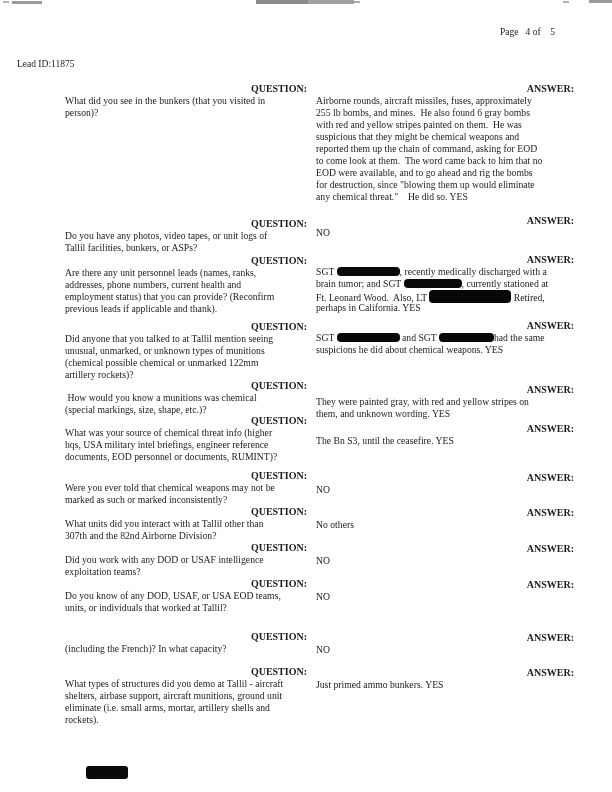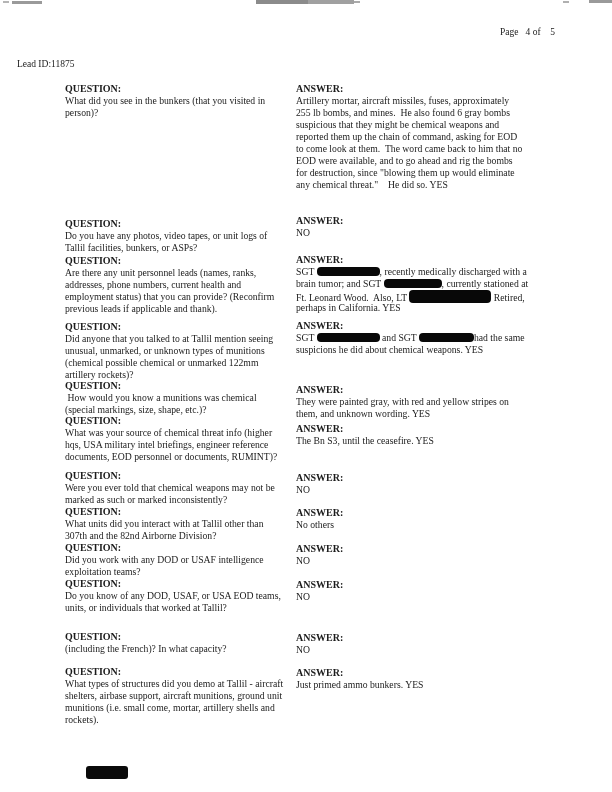--- a/index.html
+++ b/index.html
@@ -4,22 +4,22 @@
 <style>
   html,body{margin:0;padding:0;background:#ffffff;}
   .page{
     position:relative;width:612px;height:792px;background:#ffffff;
     font-family:"Liberation Serif", serif;color:#1b1b1b;overflow:hidden;
     margin:0 auto;
   }
   .hdr{position:absolute;font-size:9.5px;white-space:pre;}
   .block{position:absolute;font-size:9.7px;line-height:12px;}
   .q-col{left:65px;width:242px;}
-  .a-col{left:296px;width:258px;}
-  .lbl{font-weight:bold;font-size:10px;}
+  .a-col{left:316px;width:258px;}
+  .lbl{font-weight:bold;font-size:10px;text-align:right;}
   .line{white-space:pre;height:12px;}
   .bar{
     display:inline-block;background:#080808;border-radius:4px;
     height:9px;vertical-align:-1px;
   }
   .mark{position:absolute;}
   .redbox{position:absolute;background:#0a0a0a;border-radius:3px;}
 </style>
 </head>
 <body>
@@ -38,22 +38,23 @@
       <div class="mark" style="left: 589px; top: 0px; width: 23px; height: 3px; background: rgb(154, 154, 154);"></div>
     </div>
   <div id="qa-layer">
       <div class="block q-col" style="top: 83px;">
         <div class="lbl line">QUESTION:</div>
         <div class="line">What did you see in the bunkers (that you visited in</div>
         <div class="line">person)?</div>
       </div>
       <div class="block a-col" style="top: 83px;">
         <div class="lbl line">ANSWER:</div>
-        <div class="line">Artillery mortar, aircraft missiles, fuses, approximately</div>
+        <div class="line">Airborne rounds, aircraft missiles, fuses, approximately</div>
         <div class="line">255 lb bombs, and mines.  He also found 6 gray bombs</div>
+        <div class="line">with red and yellow stripes painted on them.  He was</div>
         <div class="line">suspicious that they might be chemical weapons and</div>
         <div class="line">reported them up the chain of command, asking for EOD</div>
         <div class="line">to come look at them.  The word came back to him that no</div>
         <div class="line">EOD were available, and to go ahead and rig the bombs</div>
         <div class="line">for destruction, since "blowing them up would eliminate</div>
         <div class="line">any chemical threat."    He did so. YES</div>
       </div>
       <div class="block q-col" style="top: 218px;">
         <div class="lbl line">QUESTION:</div>
         <div class="line">Do you have any photos, video tapes, or unit logs of</div>
@@ -150,21 +151,21 @@
         <div class="line">(including the French)? In what capacity?</div>
       </div>
       <div class="block a-col" style="top: 632px;">
         <div class="lbl line">ANSWER:</div>
         <div class="line">NO</div>
       </div>
       <div class="block q-col" style="top: 666px;">
         <div class="lbl line">QUESTION:</div>
         <div class="line">What types of structures did you demo at Tallil - aircraft</div>
         <div class="line">shelters, airbase support, aircraft munitions, ground unit</div>
-        <div class="line">munitions (i.e. small come, mortar, artillery shells and</div>
+        <div class="line">eliminate (i.e. small arms, mortar, artillery shells and</div>
         <div class="line">rockets).</div>
       </div>
       <div class="block a-col" style="top: 667px;">
         <div class="lbl line">ANSWER:</div>
         <div class="line">Just primed ammo bunkers. YES</div>
       </div>
     </div>
   <div id="bottom-layer">
       <div class="redbox" style="left: 86px; top: 766px; width: 42px; height: 13px;"></div>
     </div>

